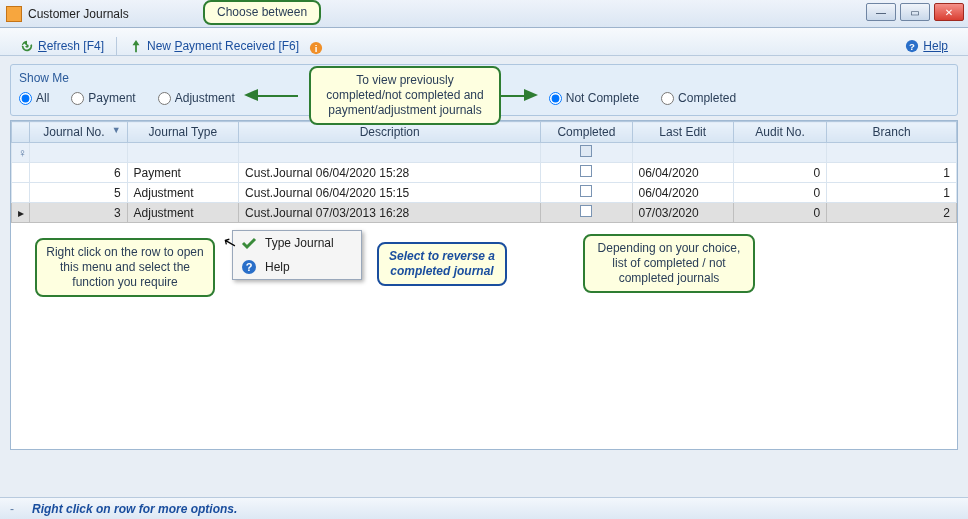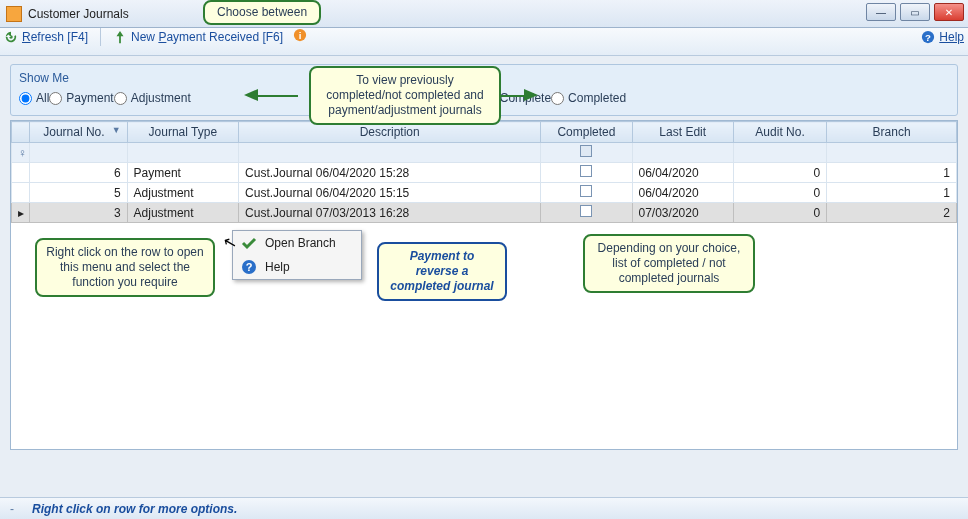--- a/index.html
+++ b/index.html
@@ -8,31 +8,31 @@
 
   
   .titlebar { height:28px; background:linear-gradient(#eef3fa,#dbe6f3); border-bottom:1px solid #9db3cc; display:flex; align-items:center; padding:0 6px; position:relative; }
   .titlebar .app-icon { width:16px; height:16px; background:#f7a63e; border:1px solid #c47418; margin-right:6px; display:inline-block; }
   .titlebar .title { flex:0 0 auto; }
   .win-buttons { position:absolute; right:4px; top:3px; display:flex; gap:4px; }
   .win-btn { width:30px; height:18px; border:1px solid #6f85a3; border-radius:2px; background:linear-gradient(#f0f4fa,#c9d8ea); display:flex; align-items:center; justify-content:center; font-size:10px; color:#2a3e58; }
   .win-btn.close { background:linear-gradient(#f59089,#d93f32); color:#fff; border-color:#9f2a20; }
 
   
-  .toolbar { height:28px; background:linear-gradient(#f7fafd,#e4edf7); border-bottom:1px solid #b8cade; display:flex; align-items:flex-start; padding:0 0; gap:4px; }
+  .toolbar { height:28px; background:linear-gradient(#f7fafd,#e4edf7); border-bottom:1px solid #b8cade; display:flex; align-items:flex-end; padding:0 16px; gap:4px; }
   .tb-sep { width:1px; height:18px; background:#b8cade; margin:0 4px; }
   .tb-link { color:#1a4e9e; display:flex; align-items:center; gap:4px; cursor:pointer; padding:2px 4px; }
   .tb-icon { width:14px; height:14px; display:inline-block; }
   .tb-spacer { flex:1; }
   .under { text-decoration: underline; }
 
   
   .showme { margin:8px 10px 4px 10px; background:#e3eef9; border:1px solid #aec6df; border-radius:3px; padding:6px 8px 10px 8px; position:relative; }
   .showme-title { color:#2a5a9a; margin-bottom:6px; }
-  .radio-row { display:flex; align-items:flex-end; }
+  .radio-row { display:flex; align-items:flex-end; gap:22px; }
   .radio { display:flex; align-items:center; gap:4px; }
   .radio input { margin:0; }
   .radio label { color:#2a3e58; }
 
   
   .grid-wrap { margin:2px 10px 0 10px; border:1px solid #9fb8d2; background:#fff; height:330px; overflow:hidden; }
   table.grid { width:100%; border-collapse:collapse; table-layout:fixed; }
   table.grid th { background:linear-gradient(#eaf2fb,#d7e5f3); border:1px solid #b3c8de; text-align:center; font-weight:normal; padding:3px 6px; color:#2a3e58; height:20px; }
   table.grid th .sort { float:right; font-size:9px; color:#5a7aa3; }
   table.grid td { border:1px solid #d9e4ef; padding:2px 6px; height:20px; vertical-align:middle; }
@@ -203,21 +203,21 @@
   </table>
 </div>
 
 <div class="ctx">
   <div class="row">
     <span class="ico">
         <svg viewBox="0 0 16 16" width="16" height="16">
           <path d="M2 8l4 4 8-8" stroke="#3a8b3a" stroke-width="3" fill="none"></path>
         </svg>
       </span>
-    <span>Open Branch</span>
+    <span>Type Journal</span>
   </div>
   <div class="row">
     <span class="ico">
         <svg viewBox="0 0 16 16" width="16" height="16">
           <circle cx="8" cy="8" r="7" fill="#2a6fc9"></circle>
           <text x="8" y="12" text-anchor="middle" fill="#fff" font-size="11" font-weight="bold">?</text>
         </svg>
       </span>
     <span>Help</span>
   </div>
@@ -228,20 +228,20 @@
 <div class="callout" style="left:192px; top:0px; padding:3px 12px">Choose between</div>
 
 <div class="callout" style="left:298px; top:66px; width:192px">To view previously completed/not completed and payment/adjustment journals</div>
 <span class="stem" style="left:252px; top:95px; width:46px"></span>
 <span class="arrow-l" style="left:244px; top:89px"></span>
 <span class="stem" style="left:490px; top:95px; width:36px"></span>
 <span class="arrow-r" style="left:524px; top:89px"></span>
 
 <div class="callout" style="left:24px; top:238px; width:180px">Right click on the row to open this menu and select the function you require</div>
 
-<div class="callout blue" style="left:366px; top:242px; width:130px">Payment to reverse a completed journal</div>
+<div class="callout blue" style="left:366px; top:242px; width:130px">Select to reverse a completed journal</div>
 
 <div class="callout" style="left:572px; top:234px; width:172px">Depending on your choice, list of completed / not completed journals</div>
 
 <div class="status">
   <span class="dash">-</span>
   <span class="hint">Right click on row for more options.</span>
 </div>
 
 </body></html>

